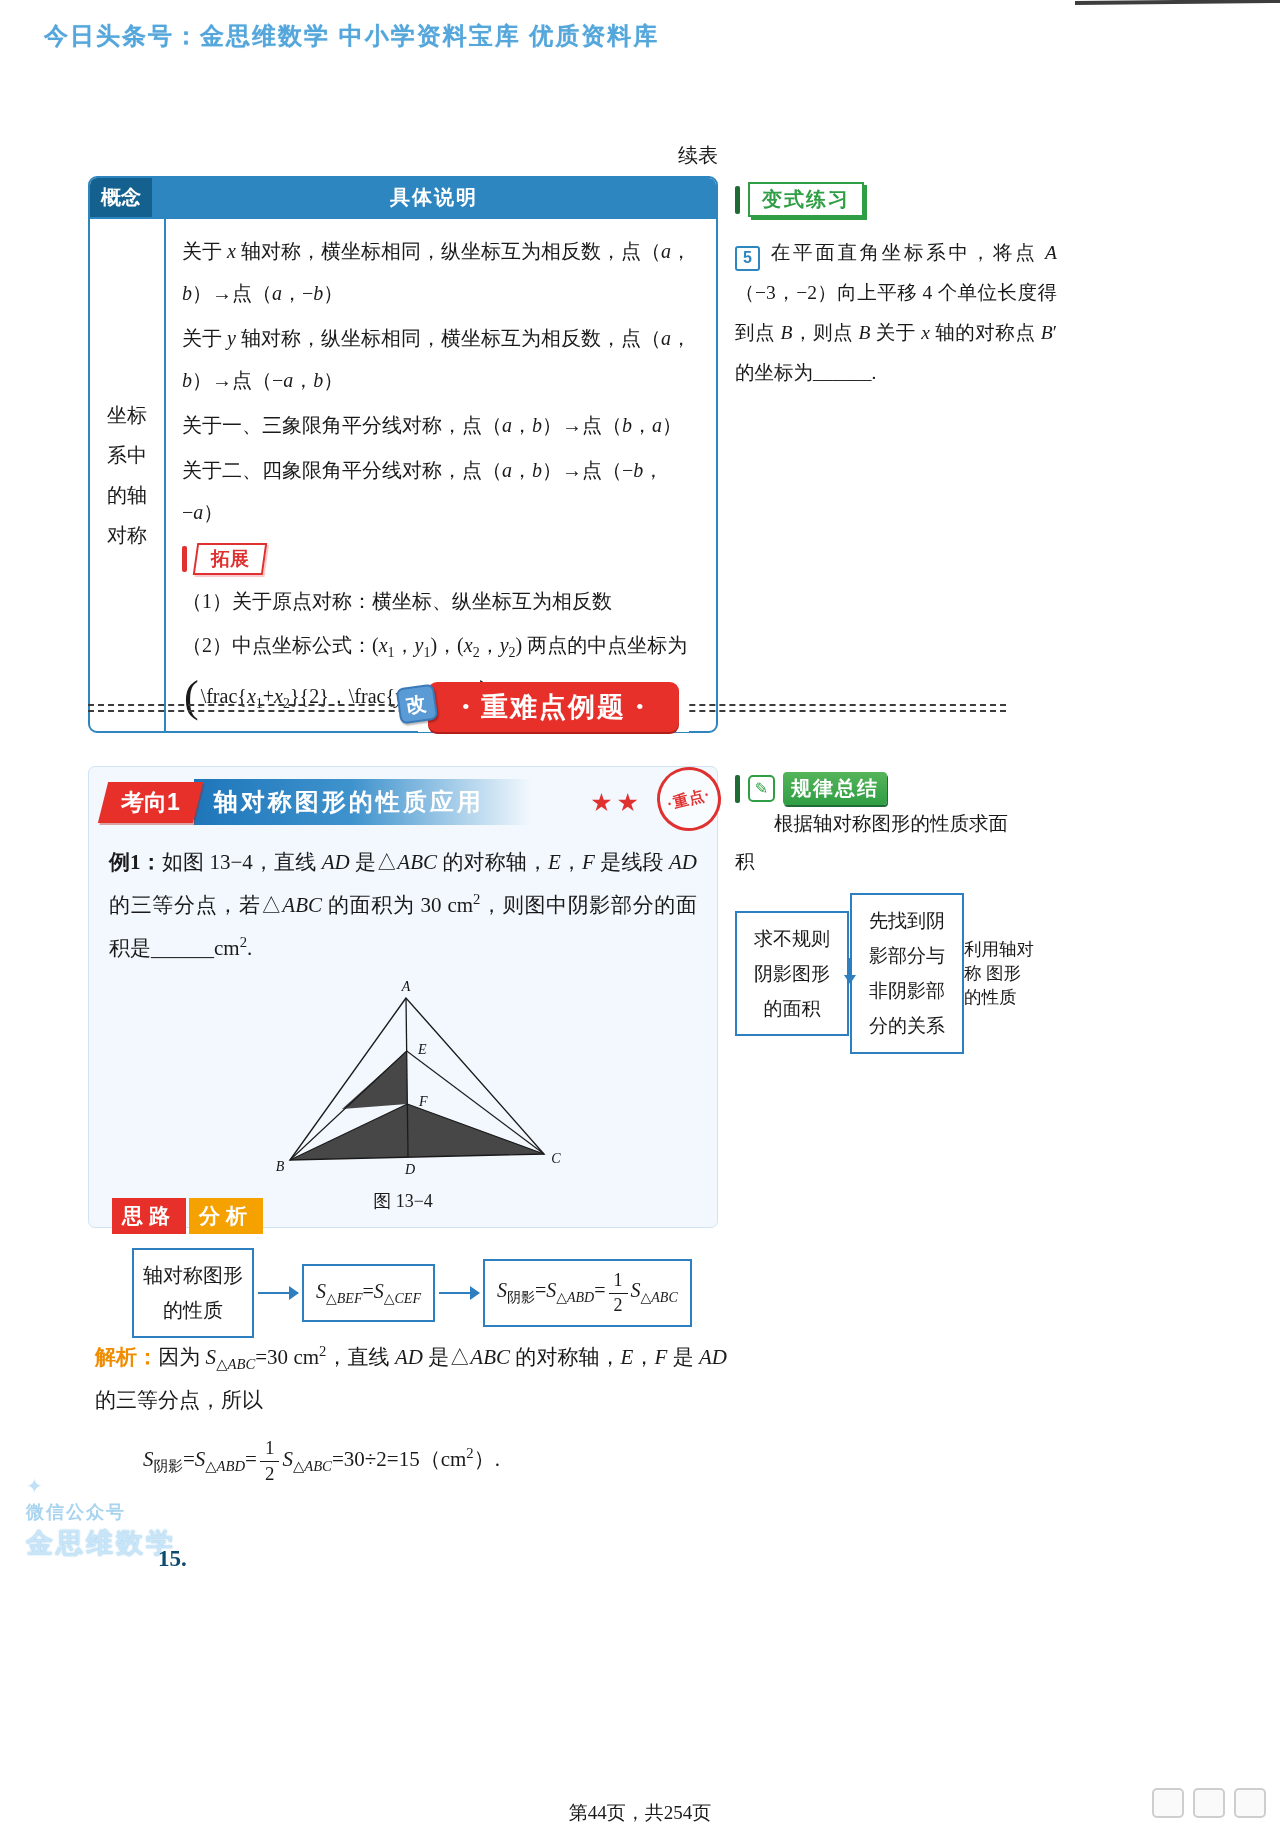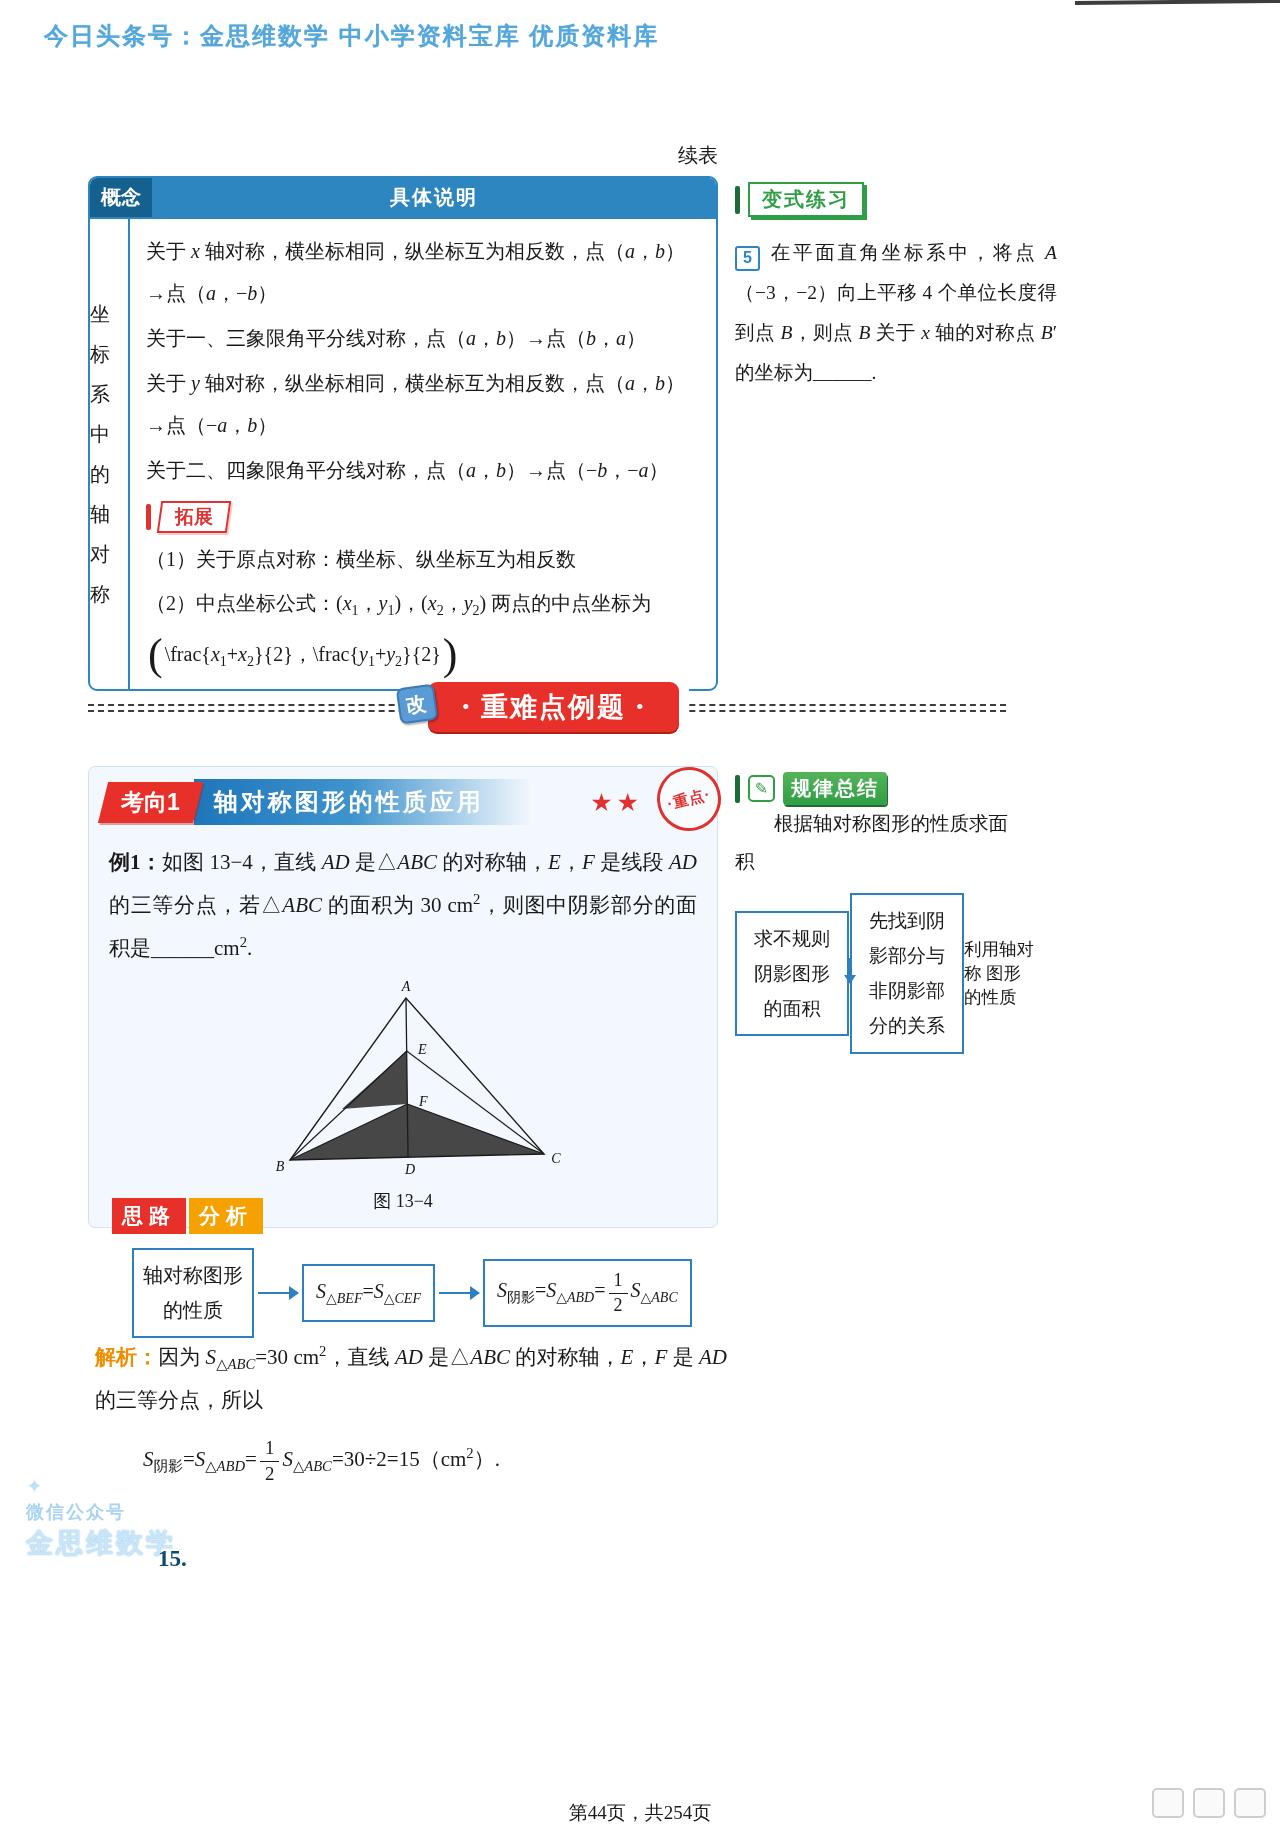--- a/index.html
+++ b/index.html
@@ -25,21 +25,21 @@
 
   
   .tbl{position:absolute;left:88px;top:176px;width:630px;border:2.5px solid #2e86c1;
     border-radius:9px;overflow:hidden;background:#fff;}
   .tbl-head{display:flex;border-bottom:2px solid #2e86c1;}
   .th1{width:62px;background:#14608f;color:#fff;font-family:"Liberation Sans",sans-serif;
     font-weight:bold;font-size:20px;text-align:center;padding:6px 0;}
   .th2{flex:1;background:#2e86c1;color:#fff;font-family:"Liberation Sans",sans-serif;
     font-weight:bold;font-size:20px;text-align:center;padding:6px 0;letter-spacing:2px;}
   .tbl-body{display:flex;}
-  .row-label{width:40px;border-right:2px solid #2e86c1;display:flex;flex-direction:column;
+  .row-label{width:76px;border-right:2px solid #2e86c1;display:flex;flex-direction:column;
     justify-content:center;align-items:center;font-size:20px;line-height:2.0;padding:10px 0;}
   .row-content{flex:1;padding:8px 14px 12px 16px;}
   .tline{margin:3px 0;font-size:20px;line-height:2.1;}
   .expand-row{display:flex;align-items:center;gap:8px;margin:10px 0 6px;}
   .red-bar{width:5px;height:26px;background:#e03131;border-radius:2px;}
   .expand-tag{border:2px solid #e03131;color:#e03131;font-family:"Liberation Sans",sans-serif;
     font-weight:bold;font-size:19px;padding:1px 14px;transform:skewX(-8deg);background:#fff;
     box-shadow:2px 2px 0 rgba(224,49,49,.25);}
   .expand-tag span{display:inline-block;transform:skewX(8deg);}
   .exline{margin:4px 0;font-size:20px;line-height:2.0;}
@@ -158,22 +158,22 @@
     </div>
     <div class="tbl-body">
       <div class="row-label">
         <span>坐标</span>
         <span>系中</span>
         <span>的轴</span>
         <span>对称</span>
       </div>
       <div class="row-content">
         <p class="tline">关于 <i>x</i> 轴对称，横坐标相同，纵坐标互为相反数，点（<i>a</i>，<i>b</i>）→点（<i>a</i>，−<i>b</i>）</p>
+        <p class="tline">关于 <i>y</i> 轴对称，纵坐标相同，横坐标互为相反数，点（<i>a</i>，<i>b</i>）→点（−<i>a</i>，<i>b</i>）</p>
         <p class="tline">关于一、三象限角平分线对称，点（<i>a</i>，<i>b</i>）→点（<i>b</i>，<i>a</i>）</p>
-        <p class="tline">关于 <i>y</i> 轴对称，纵坐标相同，横坐标互为相反数，点（<i>a</i>，<i>b</i>）→点（−<i>a</i>，<i>b</i>）</p>
         <p class="tline">关于二、四象限角平分线对称，点（<i>a</i>，<i>b</i>）→点（−<i>b</i>，−<i>a</i>）</p>
         <div class="expand-row">
           <span class="red-bar"></span>
           <span class="expand-tag"><span>拓展</span></span>
         </div>
         <p class="exline">（1）关于原点对称：横坐标、纵坐标互为相反数</p>
         <p class="exline">（2）中点坐标公式：(<i>x</i><sub>1</sub>，<i>y</i><sub>1</sub>)，(<i>x</i><sub>2</sub>，<i>y</i><sub>2</sub>) 两点的中点坐标为</p>
         <div class="formula-row">
           <span class="bigp">(</span>
           <span>\frac{<i>x</i><sub>1</sub>+<i>x</i><sub>2</sub>}{2}，\frac{<i>y</i><sub>1</sub>+<i>y</i><sub>2</sub>}{2}</span>

